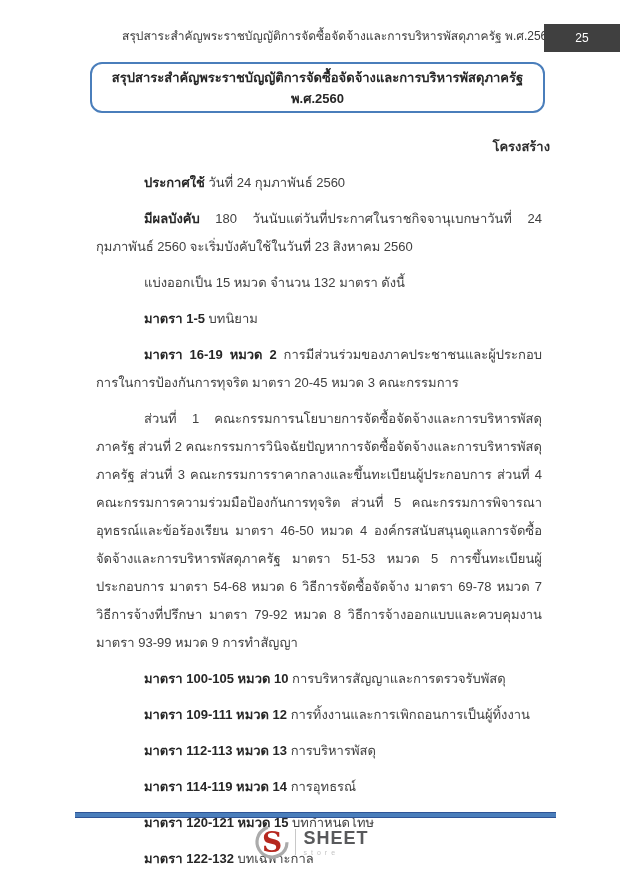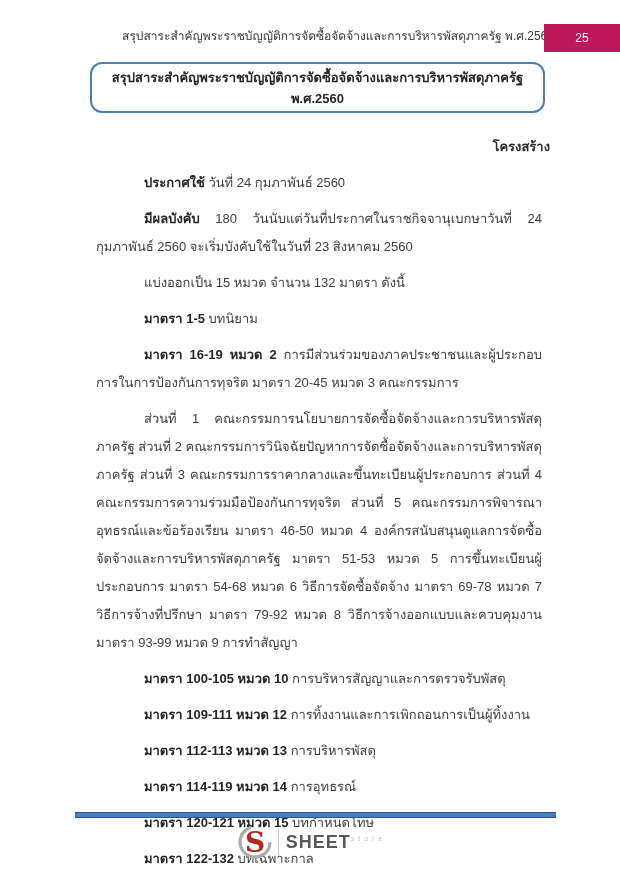--- a/index.html
+++ b/index.html
@@ -14,21 +14,21 @@
   }
   .doc-header {
     position: absolute; top: 26px; left: 0; right: 0;
     text-align: center; padding-left: 56px;
     font-size: 12px; color: #3a3a3a;
     white-space: nowrap;
   }
   .page-num-badge {
     position: absolute; top: 24px; right: 0;
     width: 76px; height: 28px;
-    background: #be185d; color: #ffffff;
+    background: #404040; color: #ffffff;
     display: flex; align-items: center; justify-content: center;
     font-size: 12px;
   }
   .title-box {
     position: absolute; top: 62px; left: 90px;
     width: 455px; height: 51px;
     border: 2.5px solid #4a7ebb; border-radius: 12px;
     background: #ffffff;
     display: flex; align-items: center; justify-content: center;
     font-weight: bold; font-size: 13px; color: #262626;
@@ -53,21 +53,21 @@
     border-bottom: 1px solid #2f5496;
   }
   .footer-logo {
     position: absolute; top: 821px; left: 0; right: 0;
     display: flex; align-items: center; justify-content: center;
   }
   .logo-mark { width: 42px; height: 42px; }
   .logo-divider {
     width: 1px; height: 26px; background: #c8c8c8; margin: 0 7px 0 2px;
   }
-  .logo-words { display: flex; flex-direction: row; line-height: 1; justify-content: space-between; }
+  .logo-words { display: flex; flex-direction: column; line-height: 1; justify-content: space-between; }
   .logo-main {
     font-size: 18px; font-weight: bold; color: #58595b; letter-spacing: 1px;
   }
   .logo-sub {
     font-size: 7px; color: #c4c4c4; letter-spacing: 4px; margin-top: 2px;
   }
 </style>
 </head>
 <body>
 

